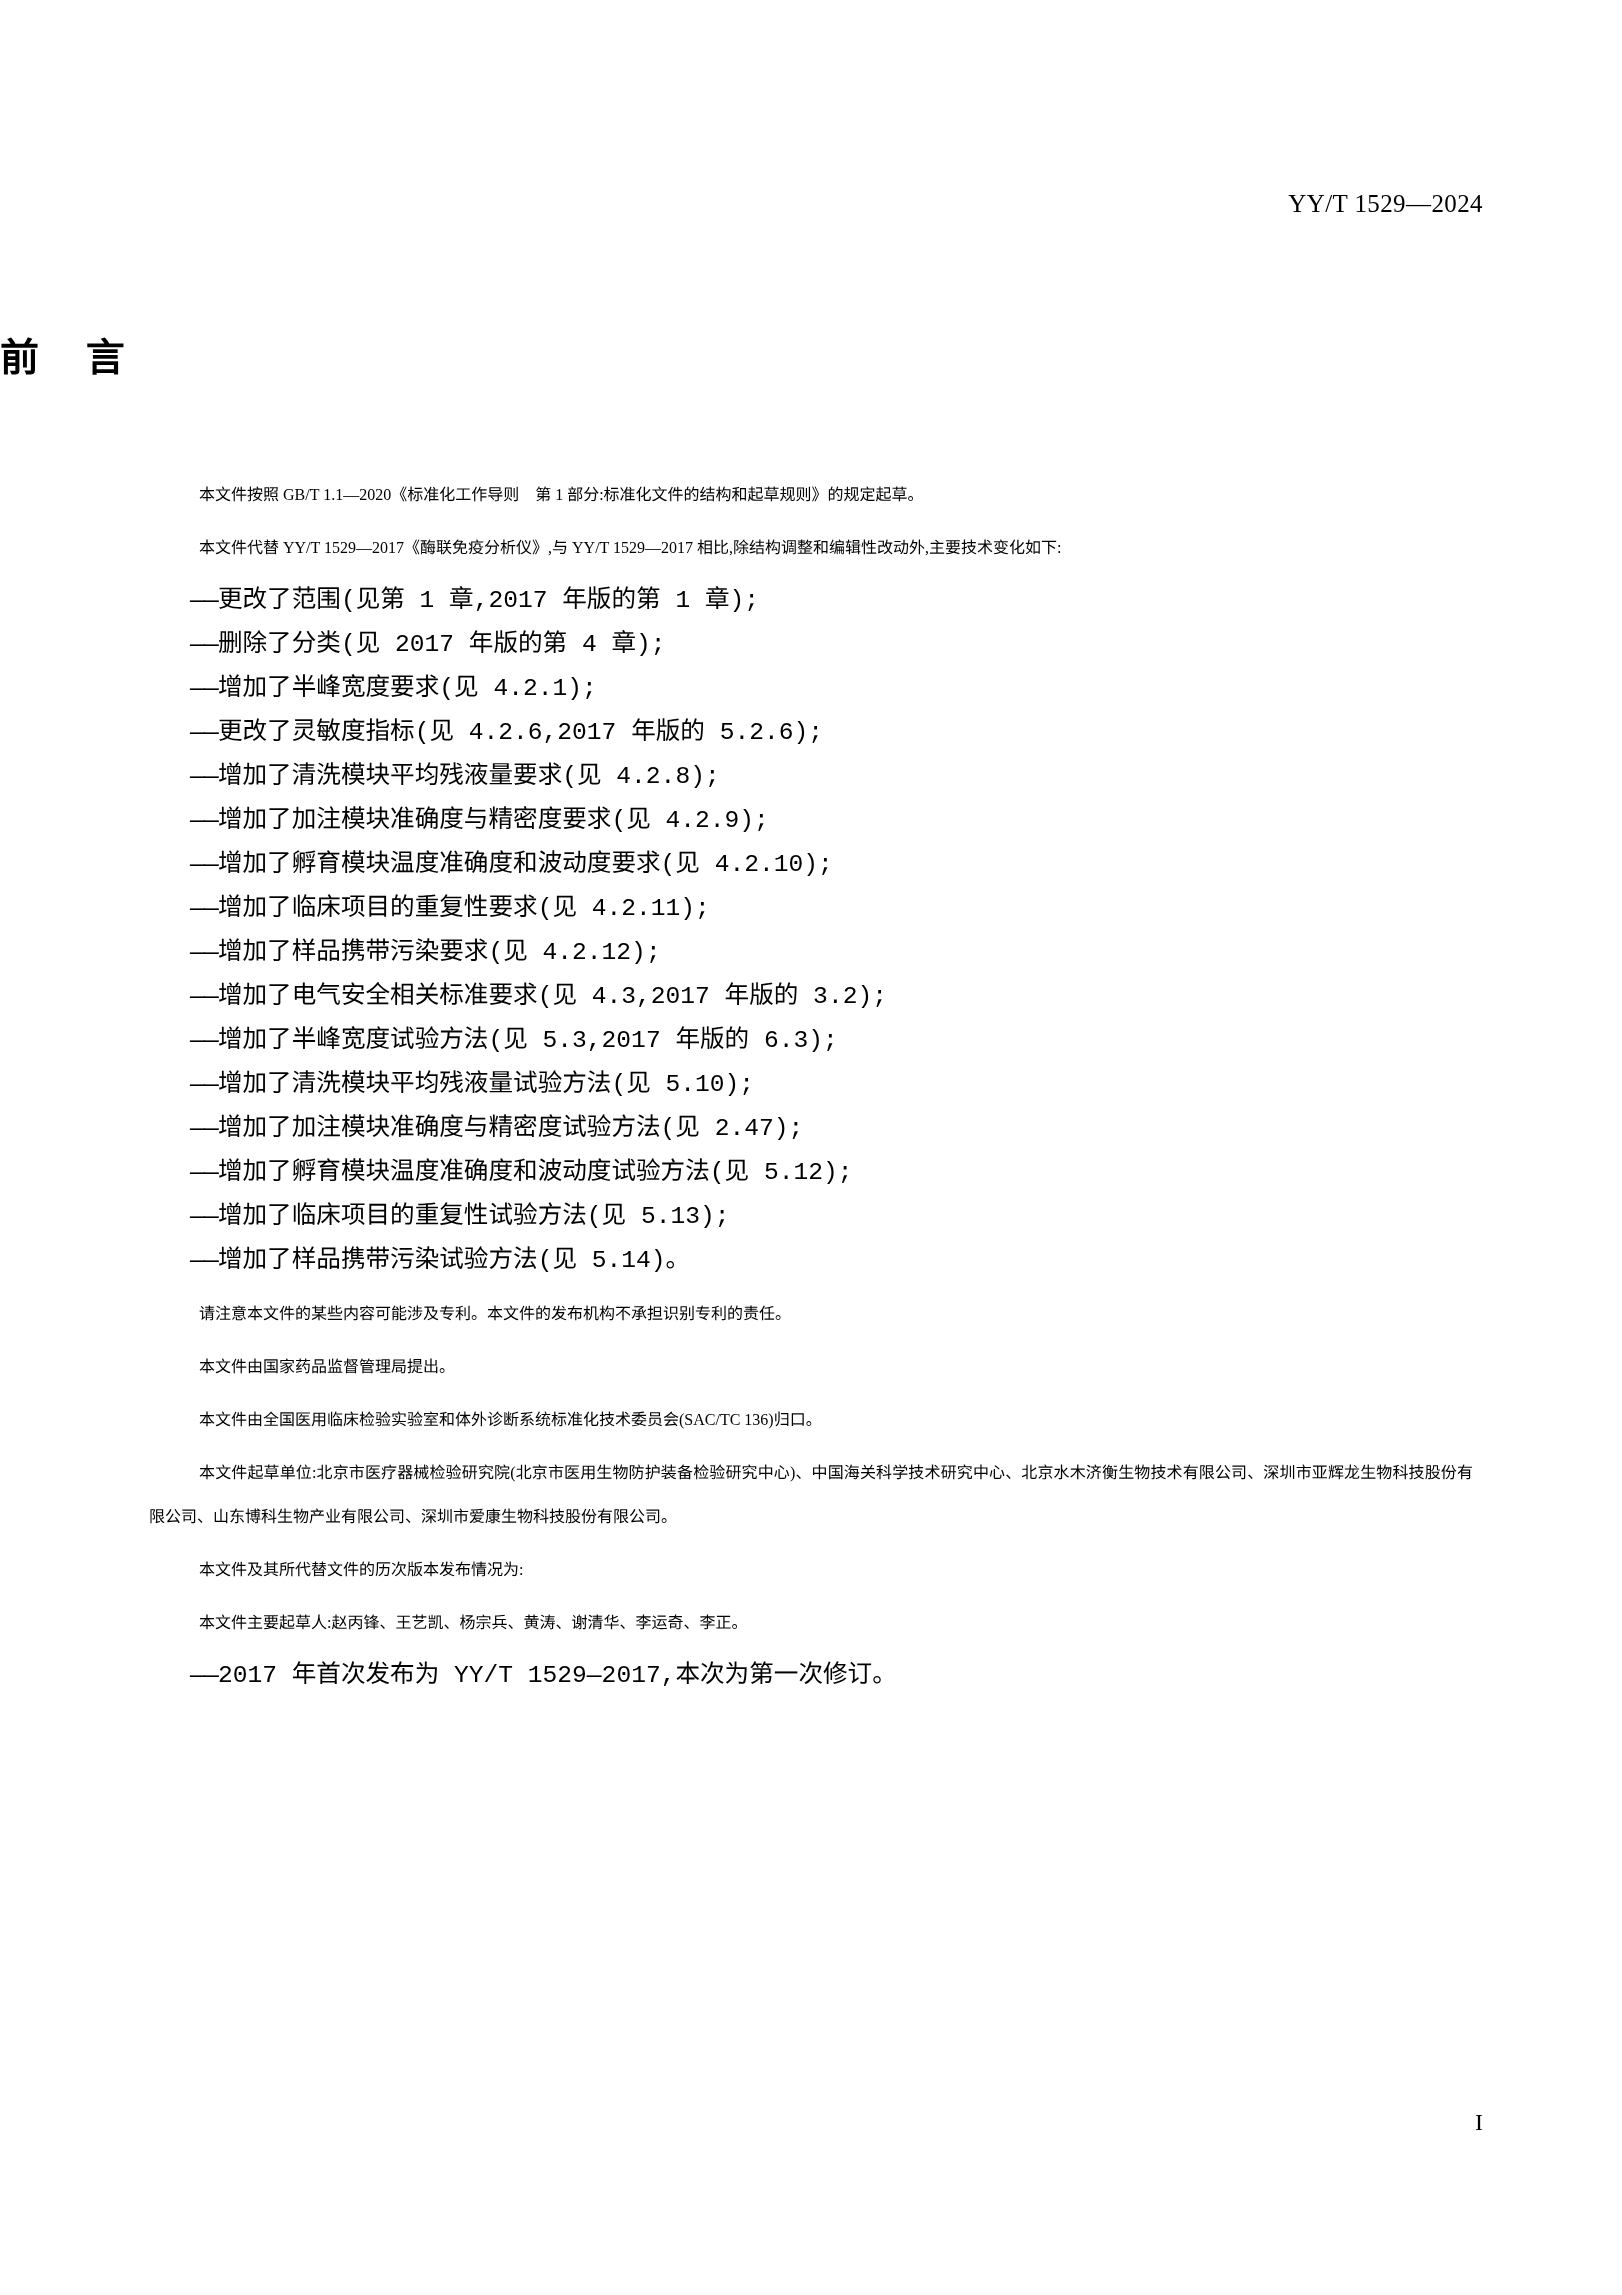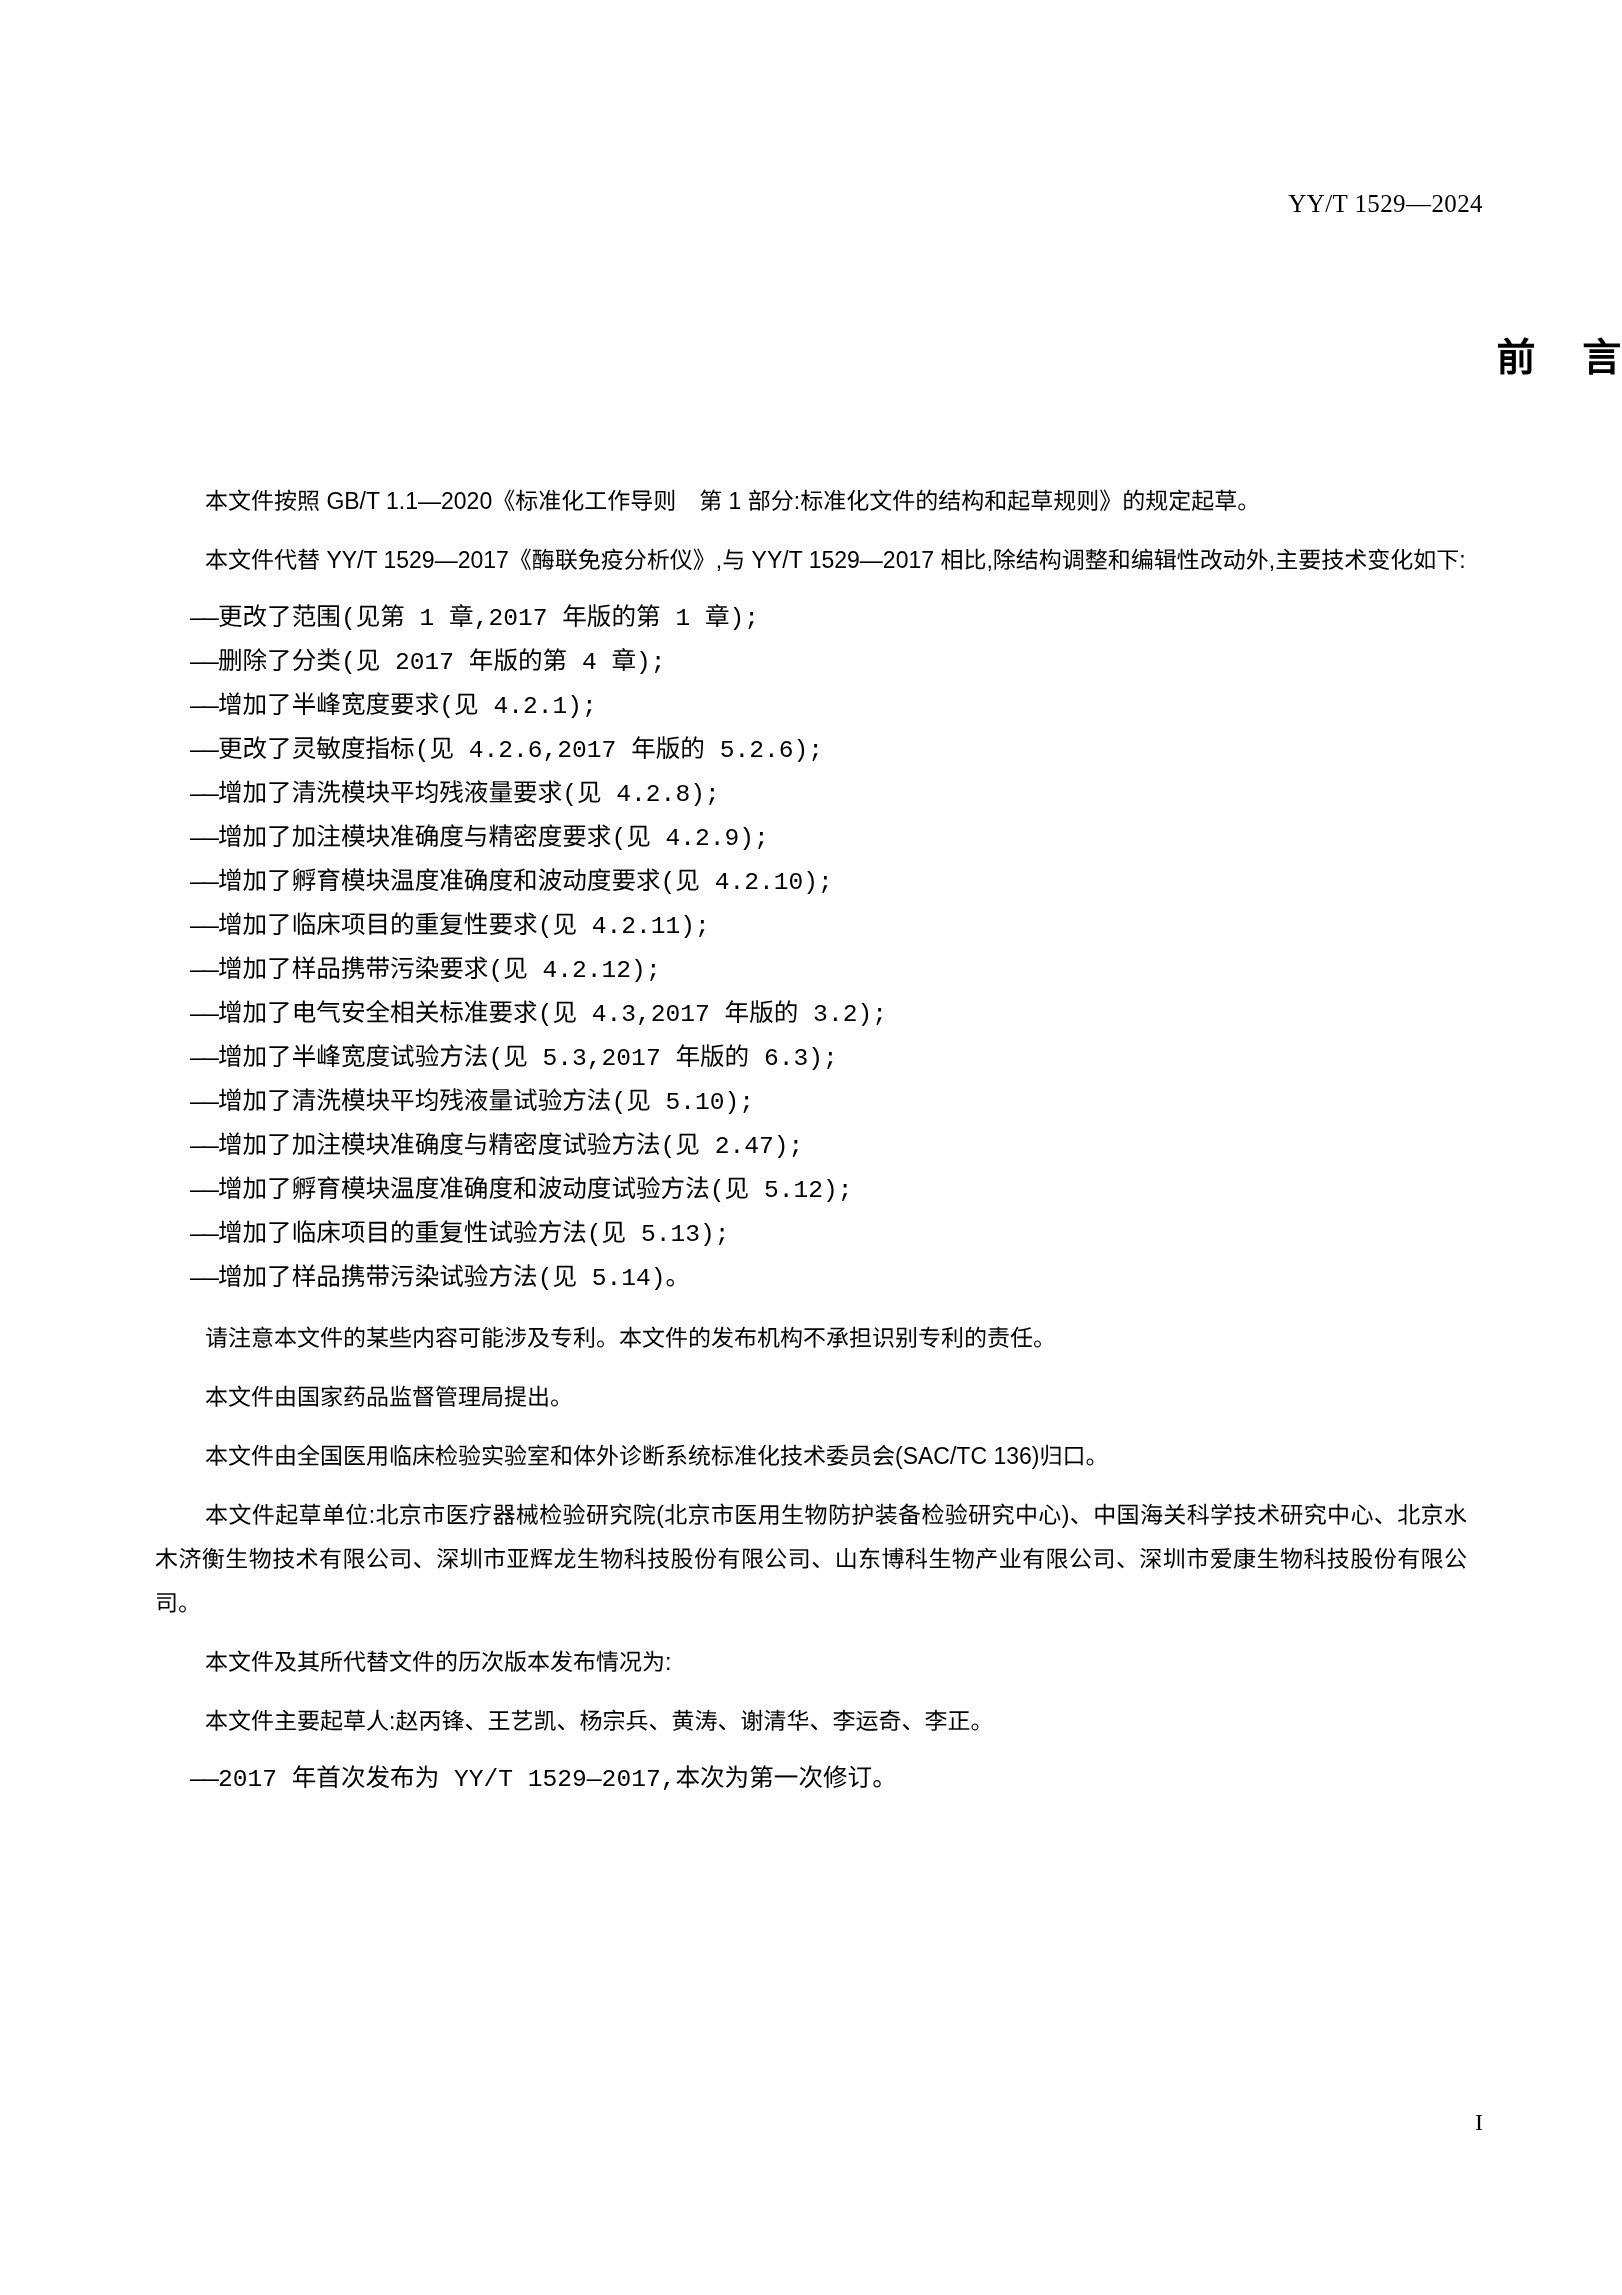--- a/index.html
+++ b/index.html
@@ -40,47 +40,47 @@
   .header .std-no {
     font-weight: 500;
   }
 
   
   .doc-title {
     position: absolute;
     top: 326px;
     left: 0;
     right: 0;
-    text-align: right;
+    text-align: left;
     font-size: 39px;
     font-weight: bold;
     letter-spacing: 1.7px;
     font-family: "DejaVu Sans", "Liberation Sans", sans-serif;
   }
   .doc-title .gap {
     display: inline-block;
     width: 45px;
   }
 
   
   .body-block {
     position: absolute;
     top: 464px;
     left: 140px;
     width: 1342px;
   }
 
   p.para {
-    margin: 15px;
-    font-size: 23px;
+    margin: 9px;
+    font-size: 16px;
     line-height: 44px;
     text-align: justify;
     text-justify: inter-character;
     text-indent: 50px;
-    font-family: Liberation Sans, sans-serif;
+    font-family: Liberation Serif, serif;
     word-break: break-all;
   }
 
   
   p.dash-item {
     margin: 0;
     font-size: 24.6px;
     line-height: 44px;
     text-indent: 0;
     padding-left: 50px;

